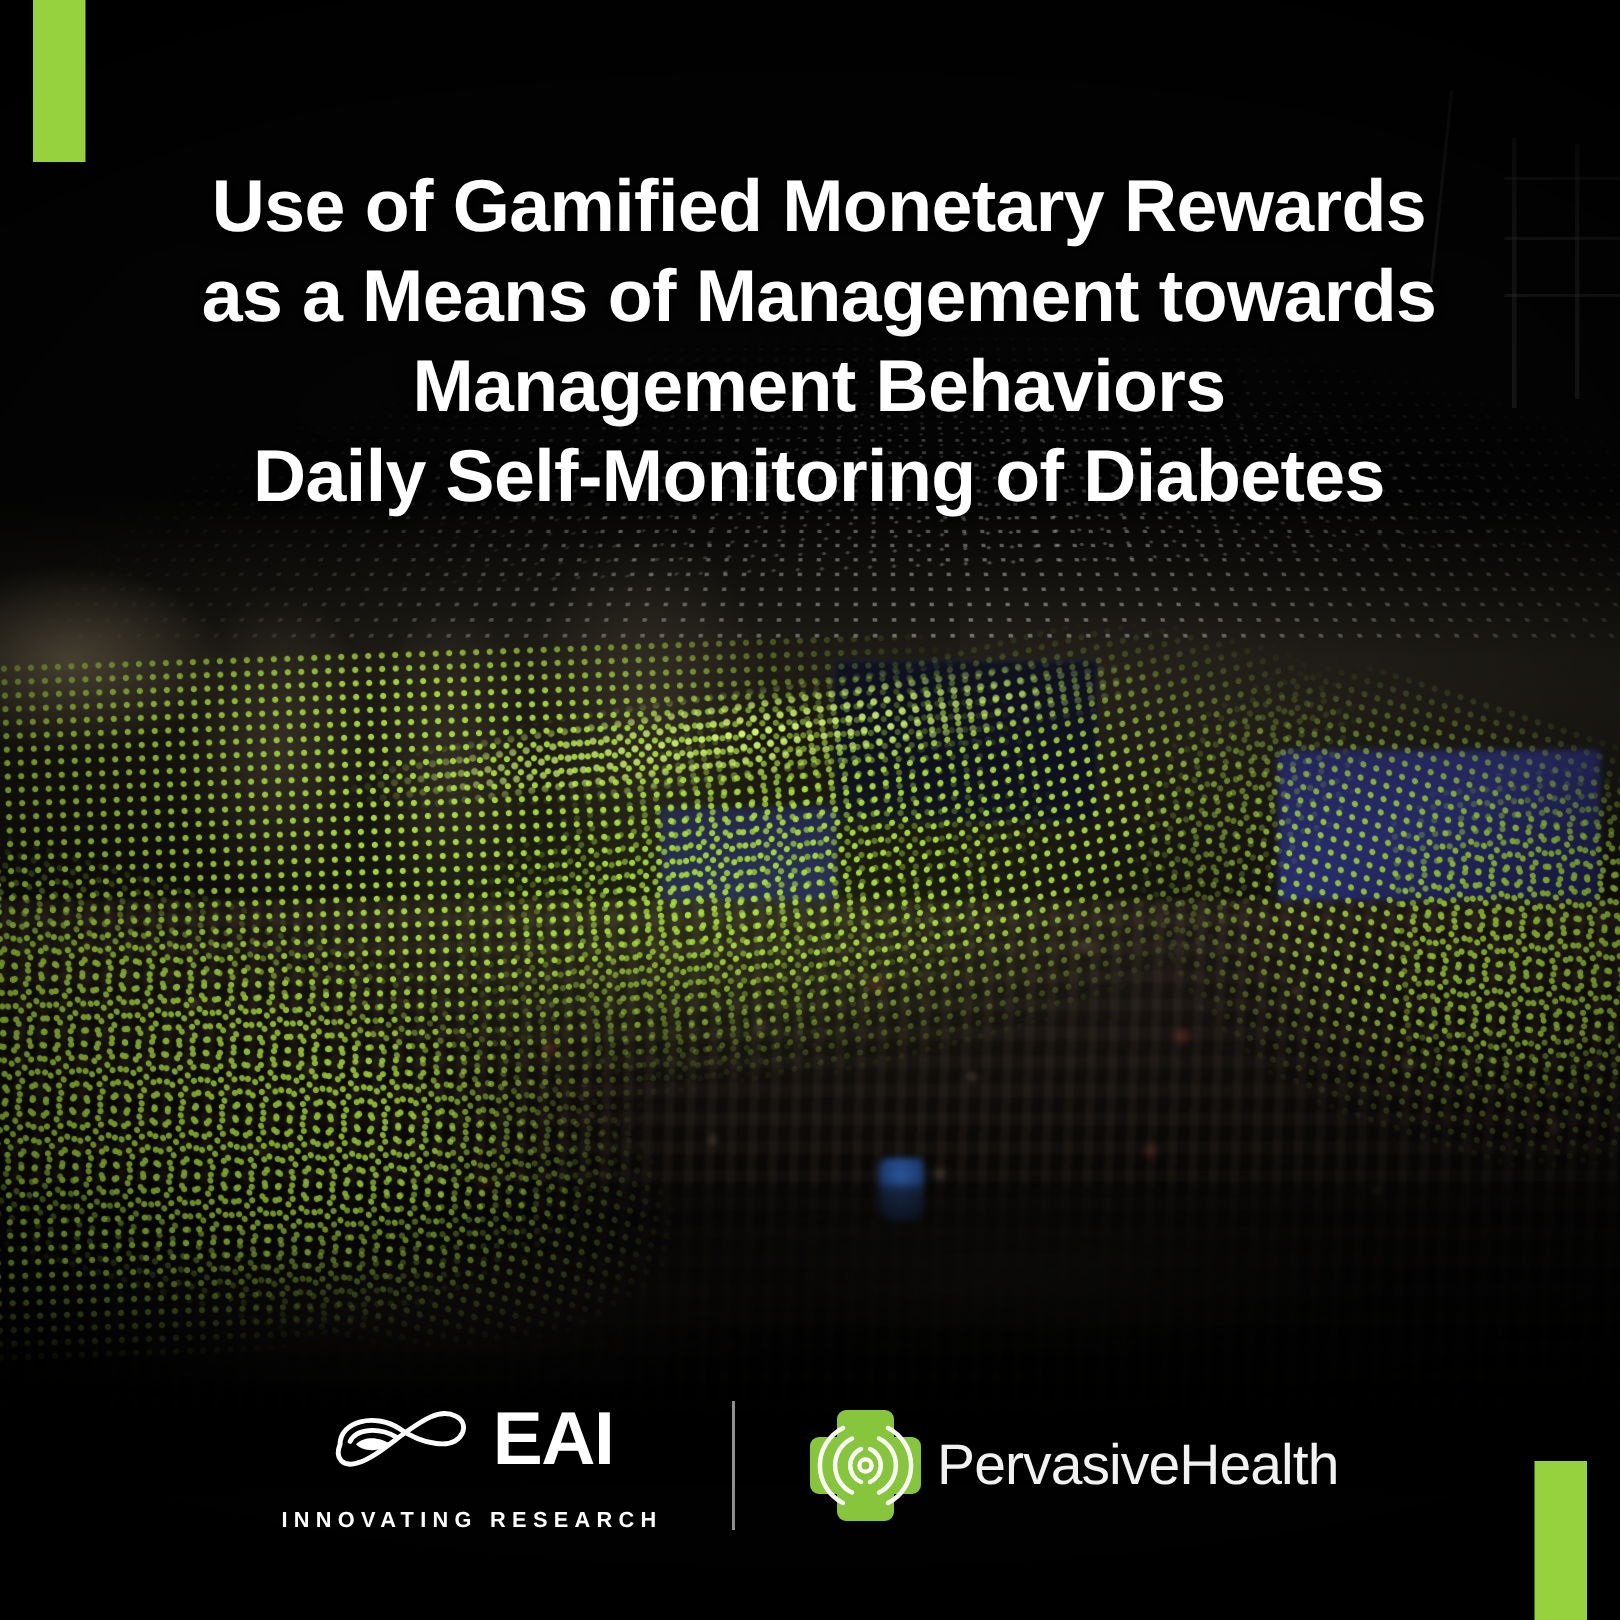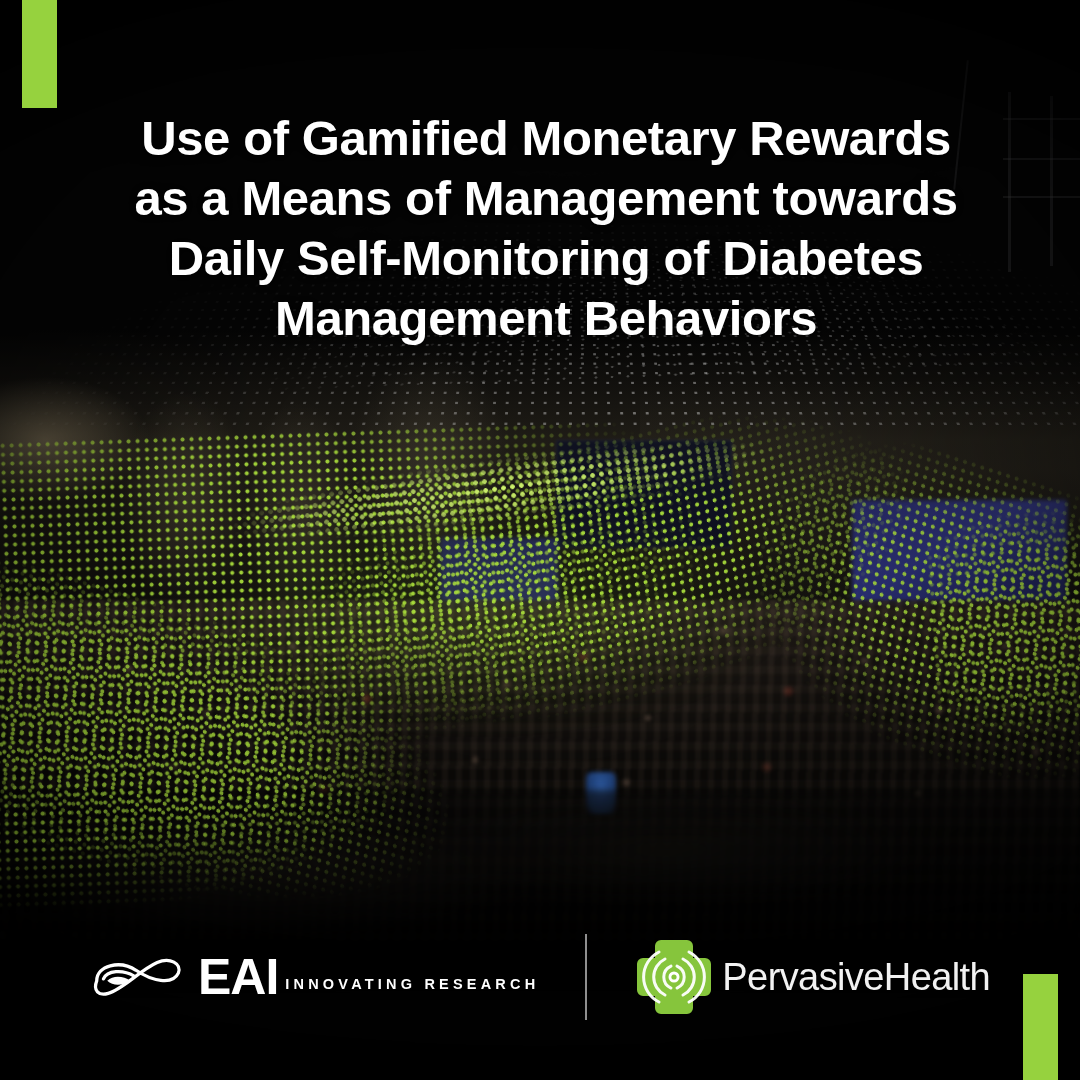--- a/index.html
+++ b/index.html
@@ -211,21 +211,21 @@
     letter-spacing:-0.4px;
     text-shadow:0 2px 10px rgba(0,0,0,.85), 0 0 26px rgba(0,0,0,.75);
     white-space:nowrap;
   }
 
   
   .footer {
     position:absolute; left:0; right:0; top:922px; height:110px;
     display:flex; align-items:center; justify-content:center; gap:0;
   }
-  .eai-logo { display:flex; flex-direction:row; align-items:center; gap:7px; }
+  .eai-logo { display:flex; flex-direction:column; align-items:center; gap:7px; }
   .eai-row { display:flex; align-items:center; gap:12px; }
   .eai-mark { width:96px; height:52px; flex:0 0 auto; }
   .eai-word {
     color:#fff; font-weight:700; font-size:50px; line-height:50px;
     letter-spacing:-1px; font-family:"Liberation Sans", sans-serif;
   }
   .eai-tag {
     color:#fff; font-size:14.5px; font-weight:700;
     letter-spacing:4.2px; font-family:"Liberation Sans", sans-serif;
     margin-top:14px;
@@ -287,22 +287,22 @@
   </div>
 
   <div class="vignette"></div>
 
   <div class="accent-bar bar-tl"></div>
   <div class="accent-bar bar-br"></div>
 
   <div class="title-block">
     <div class="title-line">Use of Gamified Monetary Rewards</div>
     <div class="title-line">as a Means of Management towards</div>
+    <div class="title-line">Management Behaviors</div>
     <div class="title-line">Daily Self-Monitoring of Diabetes</div>
-    <div class="title-line">Management Behaviors</div>
   </div>
 
   <div class="footer">
 
     <div class="eai-logo">
       <div class="eai-row">
         <svg class="eai-mark" viewBox="0 0 100 54">
           <g fill="none" stroke="#ffffff" stroke-width="3.4" stroke-linecap="round">
             <path d="M7 31 C 7 15, 31 9, 48 20 C 64 31, 86 36, 92 23 C 96 13, 83 6, 70 12 C 52 20, 34 40, 19 44 C 9 47, 3 41, 7 31 Z"></path>
             <path d="M14 29 C 18 20, 34 19, 46 26"></path>

